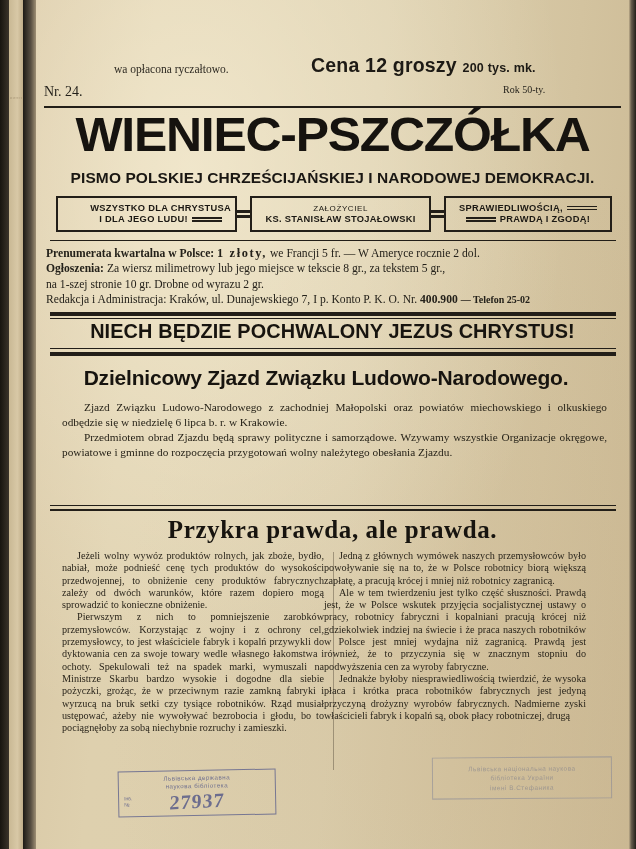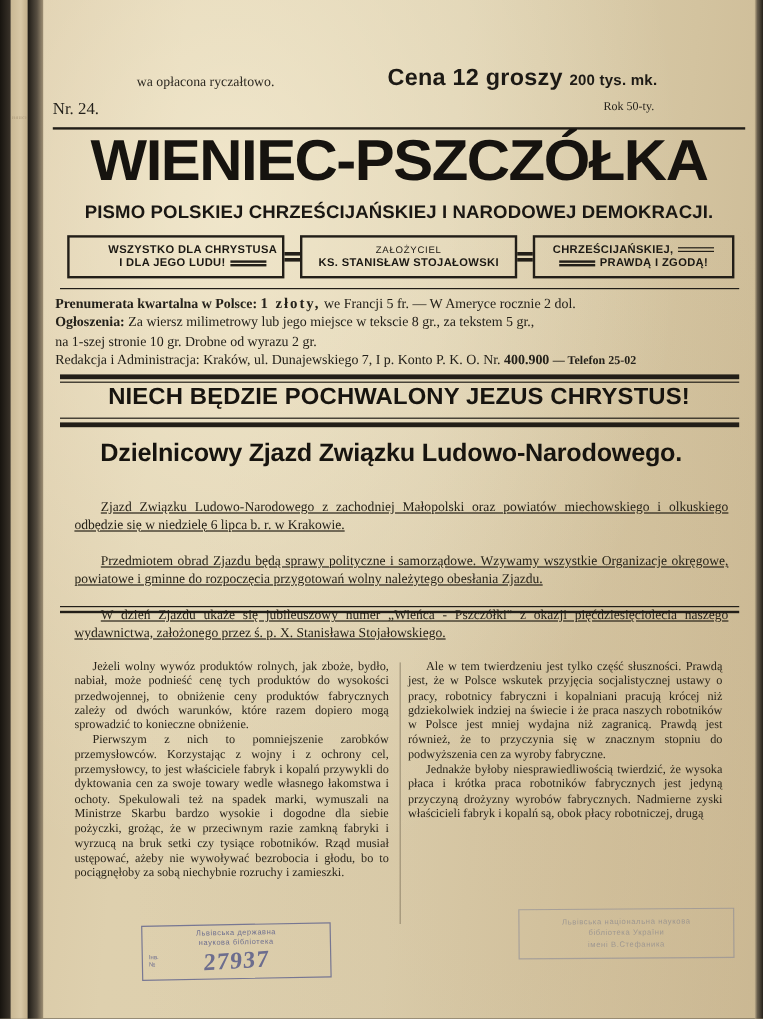--- a/index.html
+++ b/index.html
@@ -29,21 +29,21 @@
 
   
   #sheet{position:absolute;left:36px;top:0;width:593px;height:849px;}
 
   .nm{font-family:"Liberation Sans", sans-serif;}
   .srf{font-family:"Liberation Serif", serif;}
 
   
   .toprow{position:absolute;left:0;top:56px;width:593px;height:30px;}
   .postline{position:absolute;left:78px;top:7px;font-size:11.5px;color:#2e2a22;}
-  .price{position:absolute;left:287px;top:-2px;font-family:"Liberation Sans",sans-serif;
+  .price{position:absolute;left:275px;top:-2px;font-family:"Liberation Sans",sans-serif;
     font-weight:bold;font-size:19.5px;letter-spacing:.2px;color:#1d1a15;}
   .price .mk{font-size:12.5px;}
 
   .inforow{position:absolute;left:0;top:84px;width:627px;height:22px;}
   .nr{position:absolute;left:8px;top:0;font-size:14px;color:#221f19;}
   .dateline{position:absolute;left:142px;top:0;font-size:14.5px;color:#221f19;letter-spacing:.4px;}
   .rok{position:absolute;left:467px;top:0;font-size:10px;color:#221f19;}
 
   .rule{position:absolute;background:#221e18;}
   .rule-thin{height:1px;}
@@ -85,28 +85,28 @@
   .banner{position:absolute;left:0;top:320px;width:593px;text-align:center;
     font-family:"Liberation Sans",sans-serif;font-weight:bold;font-size:19.5px;
     letter-spacing:.1px;color:#17140f;transform:scaleX(1.02);}
 
   
   .h2{position:absolute;left:0;top:366px;width:580px;text-align:center;
     font-family:"Liberation Sans",sans-serif;font-weight:bold;font-size:21px;
     letter-spacing:-.2px;color:#17140f;}
   .art1{position:absolute;left:26px;top:400px;width:545px;color:#262218;
     font-size:11.3px;line-height:14.6px;text-align:justify;}
-  .art1 p{margin:16px 0 1px 0;text-indent:22px;text-decoration:underline;}
+  .art1 p{margin:0 0 1px 0;text-indent:22px;}
 
   
   .h3{position:absolute;left:0;top:516px;width:593px;text-align:center;
     font-family:"Liberation Serif",serif;font-weight:bold;font-size:25px;
     letter-spacing:.6px;color:#17140f;}
   .cols{position:absolute;left:26px;top:550px;width:545px;height:225px;
-    display:flex;gap:16px;}
+    display:flex;}
   .col{width:262px;color:#2a251b;font-size:10.2px;line-height:12.3px;text-align:justify;
     -webkit-hyphens:auto;hyphens:auto;}
   .col p{margin:0;text-indent:15px;}
   .coldiv{position:absolute;left:297px;top:552px;width:1px;height:218px;background:#6d624e;opacity:.55;}
 
   
   .stamp-l{position:absolute;left:82px;top:770px;width:158px;height:46px;
     border:1.4px solid #5b5f8c;transform:rotate(-1.1deg);
     color:#4e5386;font-family:"Liberation Sans",sans-serif;opacity:.78;
     padding:3px 4px;box-sizing:border-box;}
@@ -175,21 +175,21 @@
       <div class="sbox sb2">
         <div class="t1">ZAŁOŻYCIEL</div>
         <div>KS. STANISŁAW STOJAŁOWSKI</div>
       </div>
       <div class="joiner">
           <i></i>
           <i></i>
         </div>
       <div class="sbox sb3">
         <div>
-          <span>CHRZEŚCIJAŃSKIEJ,</span><span class="dashbars"><i></i><i></i></span>
+          <span>SPRAWIEDLIWOŚCIĄ,</span><span class="dashbars"><i></i><i></i></span>
         </div>
         <div>
           <span class="dashbars" style="margin:0 4px 0 0"><i></i><i></i></span><span>PRAWDĄ I ZGODĄ!</span>
         </div>
       </div>
     </div>
 
     <div class="rule rule-thin" style="left:14px;top:240px;width:566px;"></div>
 
     <div class="subs srf">
@@ -220,40 +220,41 @@
 
     <div class="h2">Dzielnicowy Zjazd Związku Ludowo-Narodowego.</div>
 
     <div class="art1 srf">
       <p>
         <span>Zjazd Związku Ludowo-Narodowego z zachodniej Małopolski oraz powiatów miechowskiego i olkuskiego odbędzie się w niedzielę 6 lipca b. r. w Krakowie.</span>
       </p>
       <p>
         <span>Przedmiotem obrad Zjazdu będą sprawy polityczne i samorządowe. Wzywamy wszystkie Organizacje okręgowe, powiatowe i gminne do rozpoczęcia przygotowań wolny należytego obesłania Zjazdu.</span>
       </p>
-      <p>
-        <span>W dzień Zjazdu ukaże się jubileuszowy numer „Wieńca - Pszczółki" z okazji pięćdziesięciolecia naszego wydawnictwa, założonego przez ś. p. X. Stanisława Stojałowskiego.</span>
-      </p>
     </div>
 
     <div class="rule rule-thin" style="left:14px;top:505px;width:566px;"></div>
     <div class="rule rule-med" style="left:14px;top:509px;width:566px;"></div>
 
+    <div class="h3">Przykra prawda, ale prawda.</div>
 
     <div class="coldiv"></div>
     <div class="cols">
       <div class="col srf">
         <p>
           <span>Jeżeli wolny wywóz produktów rolnych, jak zboże, bydło, nabiał, może podnieść cenę tych produktów do wysokości przedwojennej, to obniżenie ceny produktów fabrycznych zależy od dwóch warunków, które razem dopiero mogą sprowadzić to konieczne obniżenie.</span>
         </p>
         <p>
           <span>Pierwszym z nich to pomniejszenie zarobków przemysłowców. Korzystając z wojny i z ochrony cel, przemysłowcy, to jest właściciele fabryk i kopalń przywykli do dyktowania cen za swoje towary wedle własnego łakomstwa i ochoty. Spekulowali też na spadek marki, wymuszali na Ministrze Skarbu bardzo wysokie i dogodne dla siebie pożyczki, grożąc, że w przeciwnym razie zamkną fabryki i wyrzucą na bruk setki czy tysiące robotników. Rząd musiał ustępować, ażeby nie wywoływać bezrobocia i głodu, bo to pociągnęłoby za sobą niechybnie rozruchy i zamieszki.</span>
         </p>
       </div>
       <div class="col srf">
+        <p>
+          <span>Jedną z głównych wymówek naszych przemysłowców było powoływanie się na to, że w Polsce robotnicy biorą większą zapłatę, a pracują krócej i mniej niż robotnicy zagranicą.</span>
+        </p>
         <p>
           <span>Ale w tem twierdzeniu jest tylko część słuszności. Prawdą jest, że w Polsce wskutek przyjęcia socjalistycznej ustawy o pracy, robotnicy fabryczni i kopalniani pracują krócej niż gdziekolwiek indziej na świecie i że praca naszych robotników w Polsce jest mniej wydajna niż zagranicą. Prawdą jest również, że to przyczynia się w znacznym stopniu do podwyższenia cen za wyroby fabryczne.</span>
         </p>
         <p>
           <span>Jednakże byłoby niesprawiedliwością twierdzić, że wysoka płaca i krótka praca robotników fabrycznych jest jedyną przyczyną drożyzny wyrobów fabrycznych. Nadmierne zyski właścicieli fabryk i kopalń są, obok płacy robotniczej, drugą</span>
         </p>
       </div>
     </div>
 
     <div class="stamp-l">

